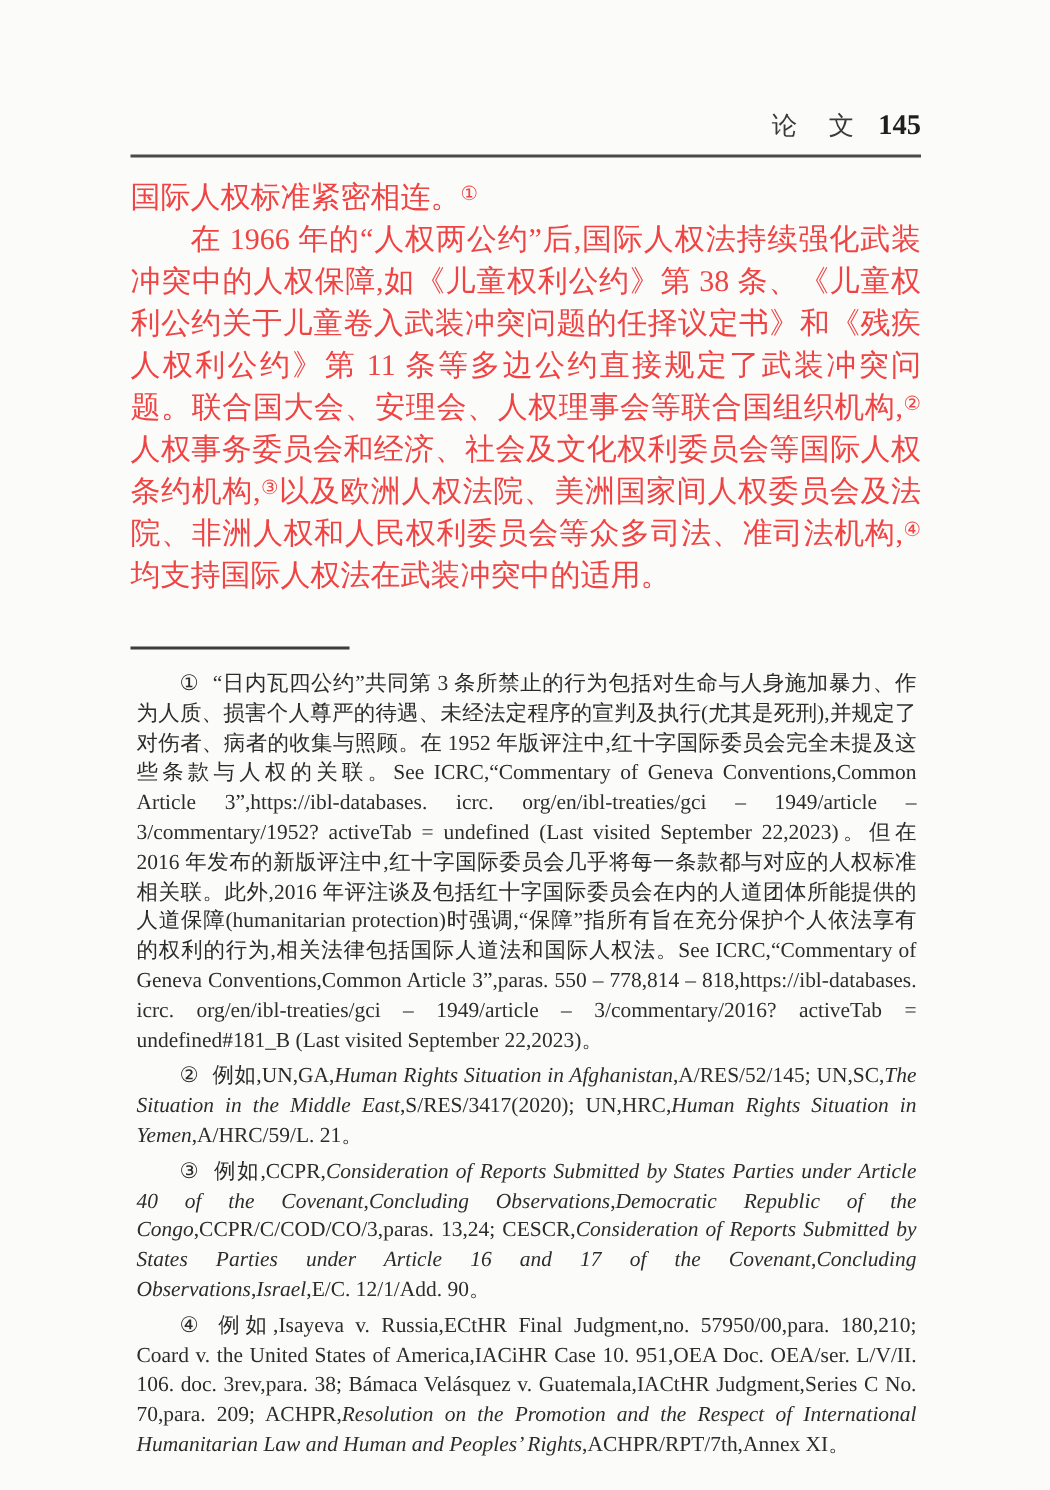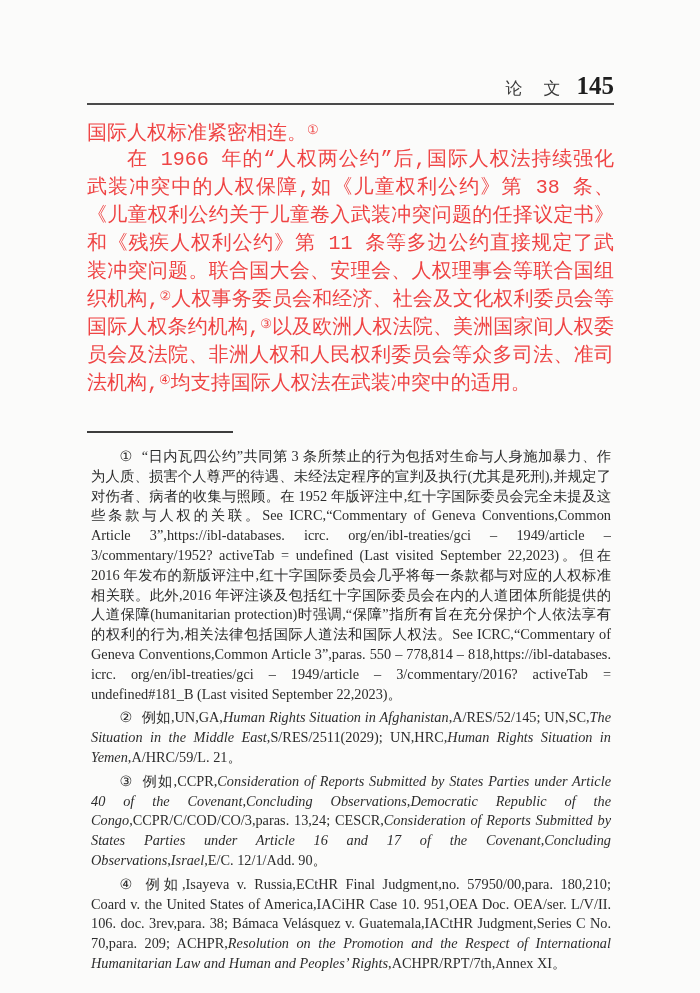--- a/index.html
+++ b/index.html
@@ -11,33 +11,33 @@
     font-family:"Liberation Serif","DejaVu Serif",serif;
     overflow:hidden;
   }
   .header{
     position:absolute;top:72px;left:87px;width:527px;
     text-align:right;
     font-size:17px;
     color:#3a3a3a;
   }
   .journal-label{letter-spacing:2px;}
-  .page-number{font-weight:bold;font-size:25px;margin-left:14px;color:#1e1e1e;}
+  .page-number{font-weight:bold;font-size:19px;margin-left:14px;color:#1e1e1e;}
   .header-rule{
     position:absolute;top:103px;left:87px;width:527px;height:2px;
     background:#4a4a4a;
   }
   .body-text{
     position:absolute;top:118px;left:87px;width:527px;
     font-size:20px;line-height:28px;
     text-align:justify;text-justify:inter-ideograph;
     color:#ef4444;
   }
   .body-text p{margin:0;}
-  .par.indent{text-indent:2em;font-family:Liberation Mono, monospace;}
+  .par.indent{text-indent:2em;}
   sup{font-size:13px;line-height:0;vertical-align:5px;}
   .fn-rule{
     position:absolute;top:431px;left:87px;width:146px;height:1.5px;
     background:#3d3d3d;
   }
   .footnotes{
     position:absolute;top:443px;left:87px;width:528px;
     font-size:14.3px;line-height:19.8px;
     text-align:justify;text-justify:inter-ideograph;
     color:#2c2c2c;
@@ -57,17 +57,17 @@
 
   <div class="body-text">
       <p class="par"><span>国际人权标准紧密相连。</span><sup>①</sup></p>
       <p class="par indent"><span>在 1966 年的“人权两公约”后,国际人权法持续强化武装冲突中的人权保障,如《儿童权利公约》第 38 条、《儿童权利公约关于儿童卷入武装冲突问题的任择议定书》和《残疾人权利公约》第 11 条等多边公约直接规定了武装冲突问题。联合国大会、安理会、人权理事会等联合国组织机构,</span><sup>②</sup><span>人权事务委员会和经济、社会及文化权利委员会等国际人权条约机构,</span><sup>③</sup><span>以及欧洲人权法院、美洲国家间人权委员会及法院、非洲人权和人民权利委员会等众多司法、准司法机构,</span><sup>④</sup><span>均支持国际人权法在武装冲突中的适用。</span></p>
     </div>
 
   <div class="fn-rule"></div>
 
   <div class="footnotes">
       <p><span class="fn-marker">①</span><span>“日内瓦四公约”共同第 3 条所禁止的行为包括对生命与人身施加暴力、作为人质、损害个人尊严的待遇、未经法定程序的宣判及执行(尤其是死刑),并规定了对伤者、病者的收集与照顾。在 1952 年版评注中,红十字国际委员会完全未提及这些条款与人权的关联。See ICRC,“Commentary of Geneva Conventions,Common Article 3”,https://ibl-databases. icrc. org/en/ibl-treaties/gci – 1949/article – 3/commentary/1952? activeTab = undefined (Last visited September 22,2023)。但在 2016 年发布的新版评注中,红十字国际委员会几乎将每一条款都与对应的人权标准相关联。此外,2016 年评注谈及包括红十字国际委员会在内的人道团体所能提供的人道保障(humanitarian protection)时强调,“保障”指所有旨在充分保护个人依法享有的权利的行为,相关法律包括国际人道法和国际人权法。See ICRC,“Commentary of Geneva Conventions,Common Article 3”,paras. 550 – 778,814 – 818,https://ibl-databases. icrc. org/en/ibl-treaties/gci – 1949/article – 3/commentary/2016? activeTab = undefined#181_B (Last visited September 22,2023)。</span></p>
-      <p><span class="fn-marker">②</span><span>例如,UN,GA,</span><span class="it">Human Rights Situation in Afghanistan</span><span>,A/RES/52/145; UN,SC,</span><span class="it">The Situation in the Middle East</span><span>,S/RES/2511(2029); UN,HRC,</span><span class="it">Human Rights Situation in Yemen</span><span>,A/HRC/59/L. 21。</span></p>
+      <p><span class="fn-marker">②</span><span>例如,UN,GA,</span><span class="it">Human Rights Situation in Afghanistan</span><span>,A/RES/52/145; UN,SC,</span><span class="it">The Situation in the Middle East</span><span>,S/RES/3417(2020); UN,HRC,</span><span class="it">Human Rights Situation in Yemen</span><span>,A/HRC/59/L. 21。</span></p>
       <p><span class="fn-marker">③</span><span>例如,CCPR,</span><span class="it">Consideration of Reports Submitted by States Parties under Article 40 of the Covenant</span><span>,</span><span class="it">Concluding Observations</span><span>,</span><span class="it">Democratic Republic of the Congo</span><span>,CCPR/C/COD/CO/3,paras. 13,24; CESCR,</span><span class="it">Consideration of Reports Submitted by States Parties under Article 16 and 17 of the Covenant</span><span>,</span><span class="it">Concluding Observations</span><span>,</span><span class="it">Israel</span><span>,E/C. 12/1/Add. 90。</span></p>
       <p><span class="fn-marker">④</span><span>例如,Isayeva v. Russia,ECtHR Final Judgment,no. 57950/00,para. 180,210; Coard v. the United States of America,IACiHR Case 10. 951,OEA Doc. OEA/ser. L/V/II. 106. doc. 3rev,para. 38; Bámaca Velásquez v. Guatemala,IACtHR Judgment,Series C No. 70,para. 209; ACHPR,</span><span class="it">Resolution on the Promotion and the Respect of International Humanitarian Law and Human and Peoples’ Rights</span><span>,ACHPR/RPT/7th,Annex XI。</span></p>
     </div>
 </div>
 
 </body></html>

